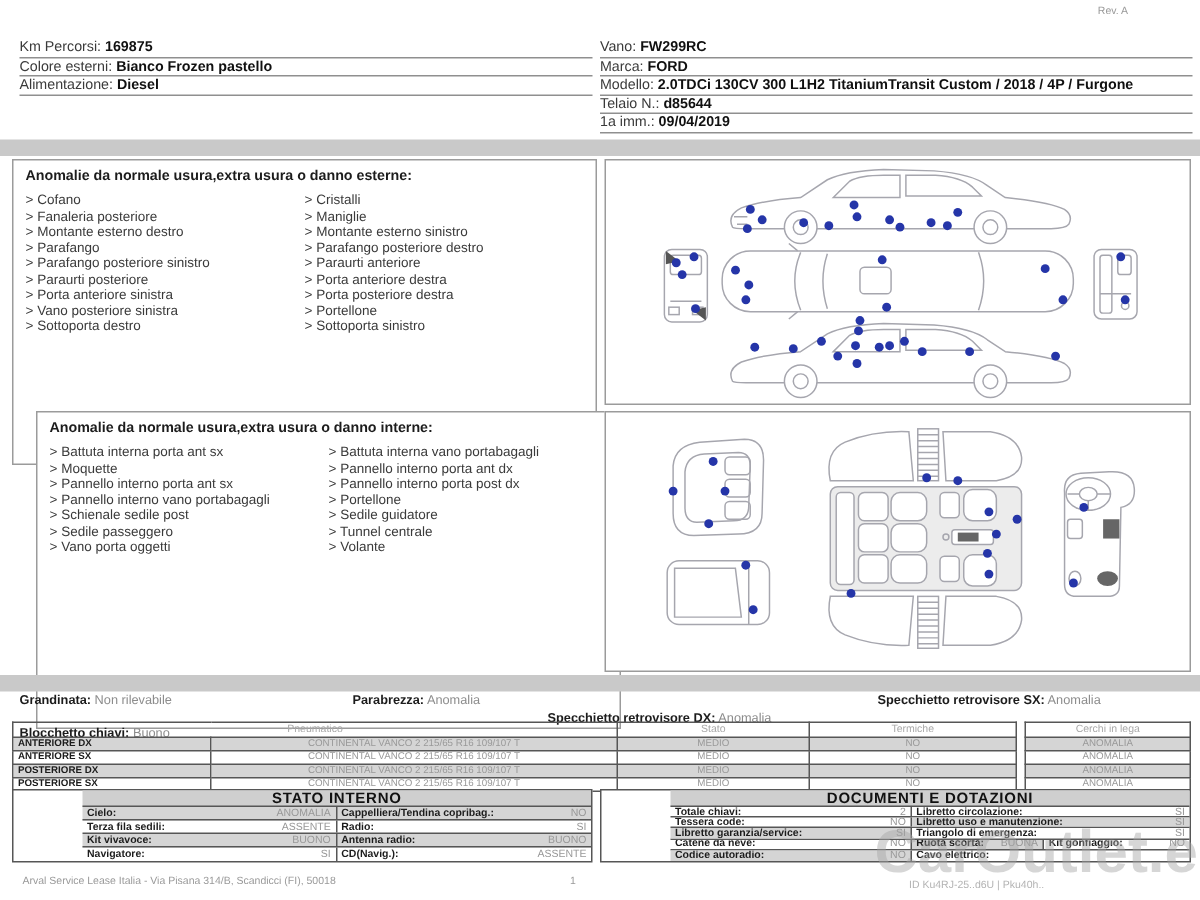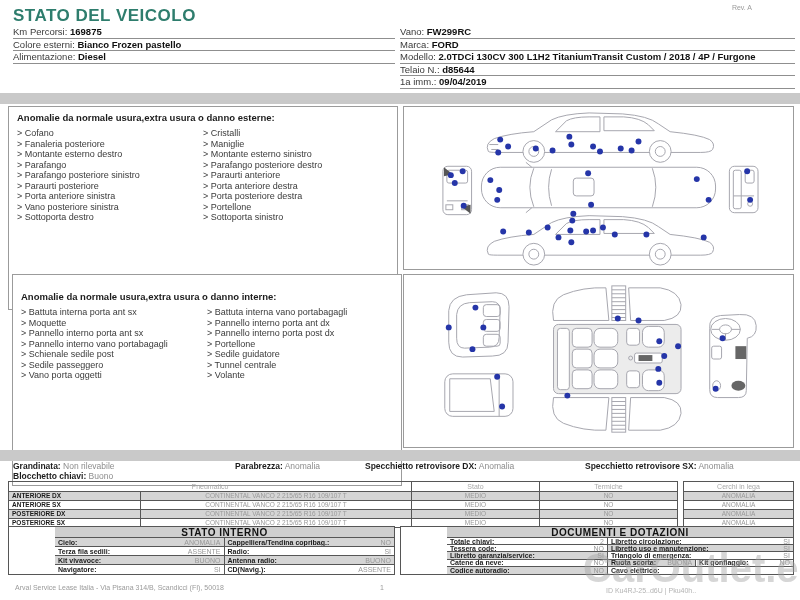--- a/index.html
+++ b/index.html
@@ -15,32 +15,32 @@
   .fld { border-bottom:1px solid #8f8f8f; min-height:11.5px; line-height:10.5px; padding-top:1px; }
   .fld b { color:#101010; }
 
   .band { position:absolute; left:0; width:800px; background:#c9c9c9; }
   .band1 { top:93px; height:11px; }
   .band2 { top:450px; height:11px; }
 
   .box { position:absolute; border:1px solid #9b9b9b; background:#fff; }
   #box-ext-list { left:8px; top:106px; width:390px; height:204px; padding:5px 8px; }
   #box-ext-diag { left:403px; top:106px; width:391px; height:164px; }
-  #box-int-list { left:12px; top:274px; width:390px; height:212px; padding:16px 8px; }
+  #box-int-list { left:24px; top:274px; width:390px; height:212px; padding:5px 8px; }
   #box-int-diag { left:403px; top:274px; width:391px; height:174px; }
   .box-title { font-size:9.5px; font-weight:bold; color:#1c1c1c; margin-bottom:5px; }
   .cols { display:flex; }
   .cols ul { list-style:none; width:50%; font-size:9px; color:#3a3a3a; line-height:10.5px; padding-right:6px; }
   .cols li::before { content:"> "; }
   svg.diagram { display:block; width:100%; height:100%; }
 
   .summary { position:absolute; left:13px; top:462px; width:780px; font-size:8.5px; color:#8c8c8c; line-height:9.5px; }
   .summary b { color:#1c1c1c; }
   .sline1 { display:flex; }
-  .s1 { width:222px; } .s2 { width:130px; } .s3 { width:220px; }
+  .s1 { width:222px; } .s2 { width:130px; } .s3 { width:220px;margin-top:12px; }
 
   .tyres-wrap { position:absolute; left:8px; top:481px; width:786px; display:flex; }
   table { border-collapse:collapse; table-layout:fixed; }
   .tyres { width:669px; }
   .cerchi { width:112px; margin-left:5px; }
   th, td { border:1px solid #565656; overflow:hidden; white-space:nowrap; }
   th { color:#a9a9a9; font-weight:normal; font-size:7px; height:10px; text-align:center; }
   td { font-size:6.5px; height:8px; line-height:8px; color:#999; text-align:center; padding:0 3px; }
   td.pos { font-weight:bold; color:#1c1c1c; text-align:left; }
   tbody tr:nth-child(odd) { background:#d5d5d5; }
@@ -64,21 +64,20 @@
   .footer .pg { position:absolute; left:365px; top:0; }
   .watermark { position:absolute; left:583px; top:546px; font-size:40px; font-weight:bold;
                color:rgba(165,165,165,.45); letter-spacing:0; z-index:5; pointer-events:none; }
   .stamp { position:absolute; left:606px; top:587px; font-size:7px; color:#b3b3b3; z-index:6; }
 </style>
 </head>
 <body>
 
 <div class="page">
 
-  <div class="title">STATO DEL VEICOLO</div>
   <div class="rev">Rev. A</div>
 
   <div class="hdr hdr-left">
     <div class="fld"><span>Km Percorsi:</span> <b>169875</b></div>
     <div class="fld"><span>Colore esterni:</span> <b>Bianco Frozen pastello</b></div>
     <div class="fld"><span>Alimentazione:</span> <b>Diesel</b></div>
   </div>
 
   <div class="hdr hdr-right">
     <div class="fld"><span>Vano:</span> <b>FW299RC</b></div>

